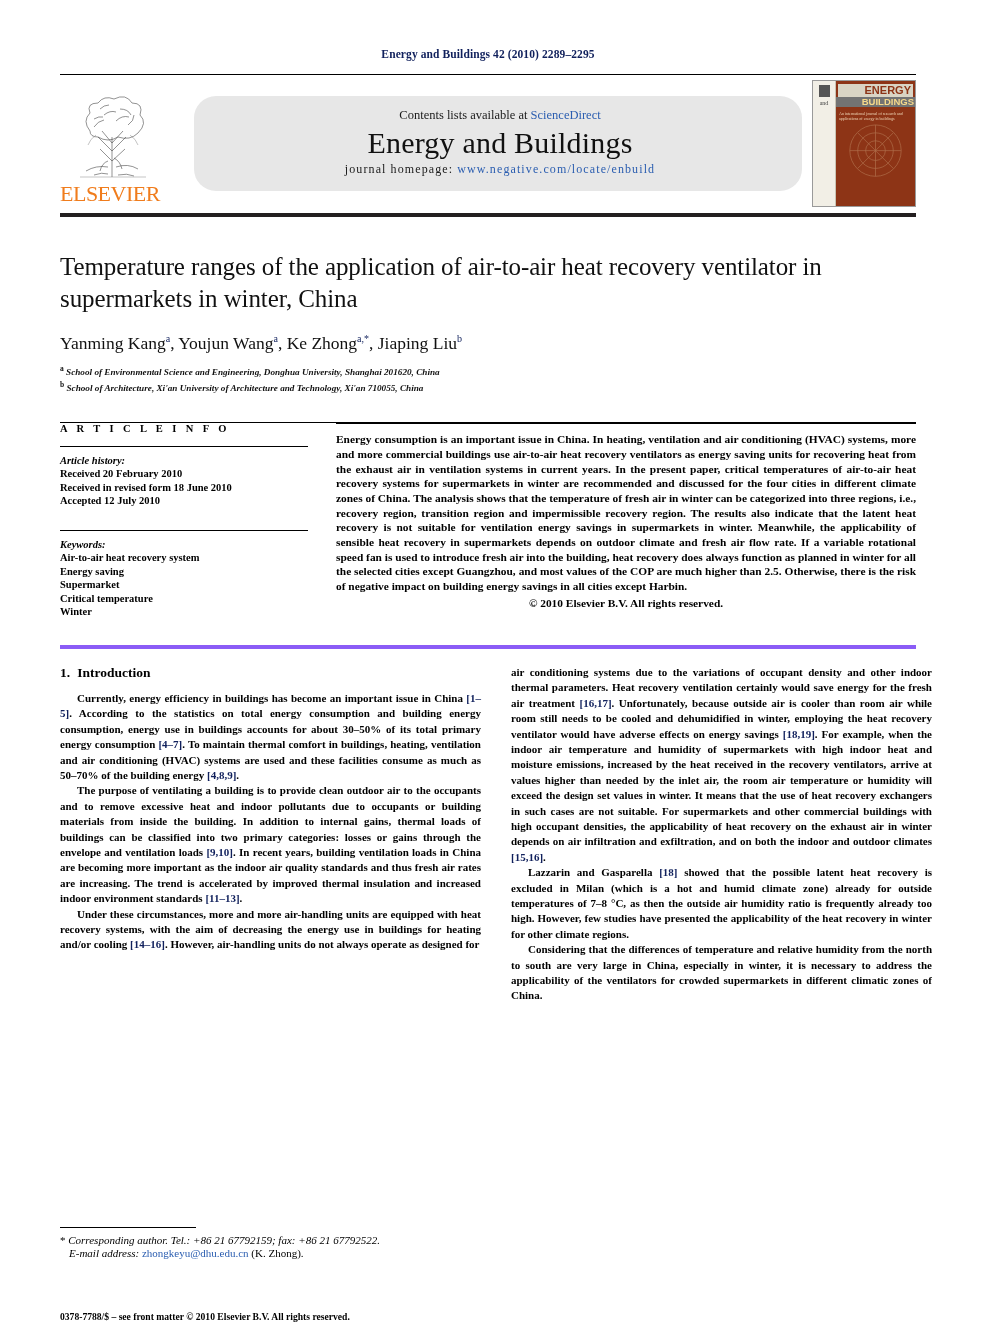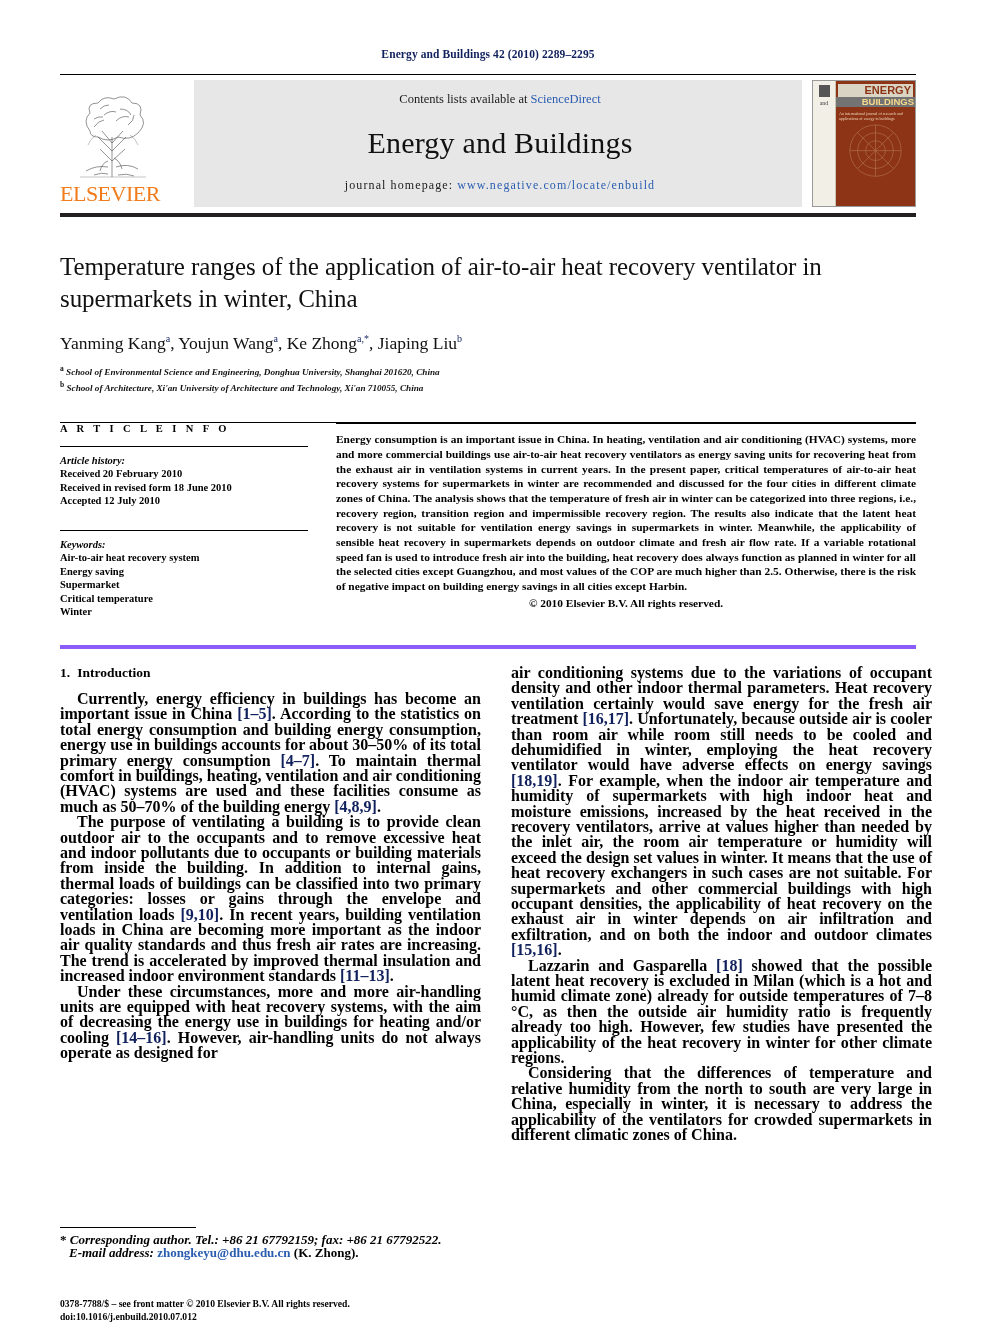--- a/index.html
+++ b/index.html
@@ -70,21 +70,22 @@
     font-weight: normal;
   }
   .banner-center {
     flex: 1 1 auto;
     background: #e7e7e7;
     display: flex;
     flex-direction: column;
     align-items: center;
     justify-content: space-between;
     padding: 12px 0 14px 4px;
-    margin: 0 10px;
+    margin: 16px 10px;
+    border-radius: 22px;
   }
   .contents-line {
     font-size: 12.5px;
     color: #1a1a1a;
   }
   .contents-line .sd {
     color: #2a5db0;
   }
   .journal-title {
     font-family: "Liberation Serif", serif;
@@ -251,21 +252,21 @@
   }
   .bcol { width: 421px; flex: 0 0 421px; }
   .sec-title {
     font-family: "Liberation Serif", serif;
     font-weight: bold;
     font-size: 13.5px;
     margin: 0 0 10px 0;
   }
   .sec-title .num { margin-right: 7px; }
   p.body {
-    font-size: 16px;
+    font-size: 11px;
     line-height: 15.4px;
     text-align: justify;
     margin: 0;
     text-indent: 17px;
     font-weight: bold;
     hyphens: auto;
   }
   .cite { color: #10205c; }
 
   
@@ -274,23 +275,23 @@
     left: 60px;
     bottom: 64px;
     width: 421px;
   }
   .footnote-rule {
     border-top: 0.9px solid #000;
     width: 136px;
     margin-bottom: 6px;
   }
   .footnote {
-    font-size: 13px;
+    font-size: 11px;
     line-height: 12.4px;
-    font-weight: bold;
+    font-weight: normal;
   }
   .footnote .ital { font-style: italic; }
   .footnote .mail { color: #2a5db0; }
   .imprint {
     position: absolute;
     left: 60px;
     bottom: 0;
     width: 421px;
     font-size: 9.6px;
     line-height: 13px;
@@ -427,16 +428,15 @@
       <span>*</span>
       <span class="ital">Corresponding author. Tel.: +86 21 67792159; fax: +86 21 67792522.</span><br>
       <span style="display:inline-block;width:9px"></span><span class="ital">E-mail address:</span>
       <span class="mail">zhongkeyu@dhu.edu.cn</span>
       <span>(K. Zhong).</span>
     </div>
   </div>
 
   <div class="imprint">
     <div>0378-7788/$ – see front matter © 2010 Elsevier B.V. All rights reserved.</div>
-    <div>doi:10.1016/j.enbuild.2010.07.012</div>
   </div>
 
 </div>
 
 </body></html>

